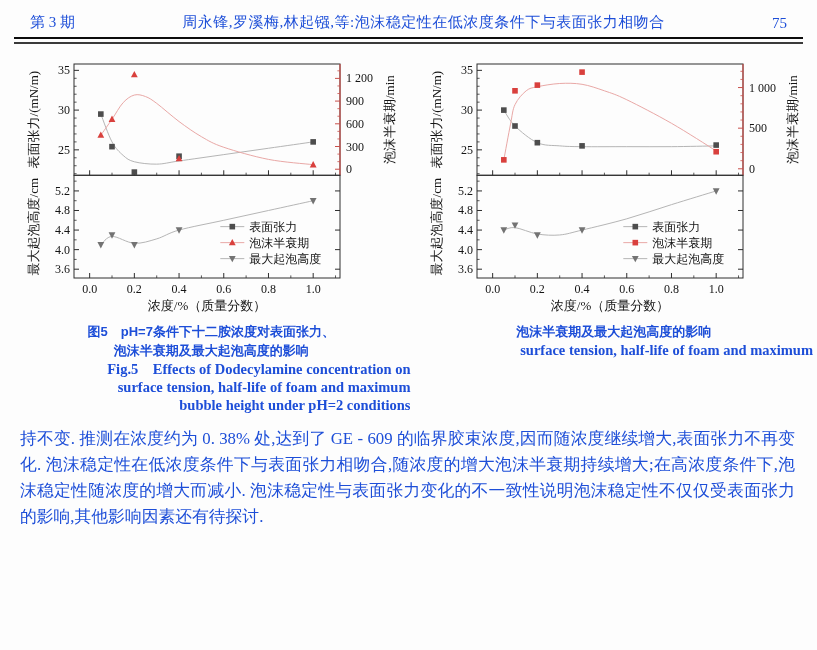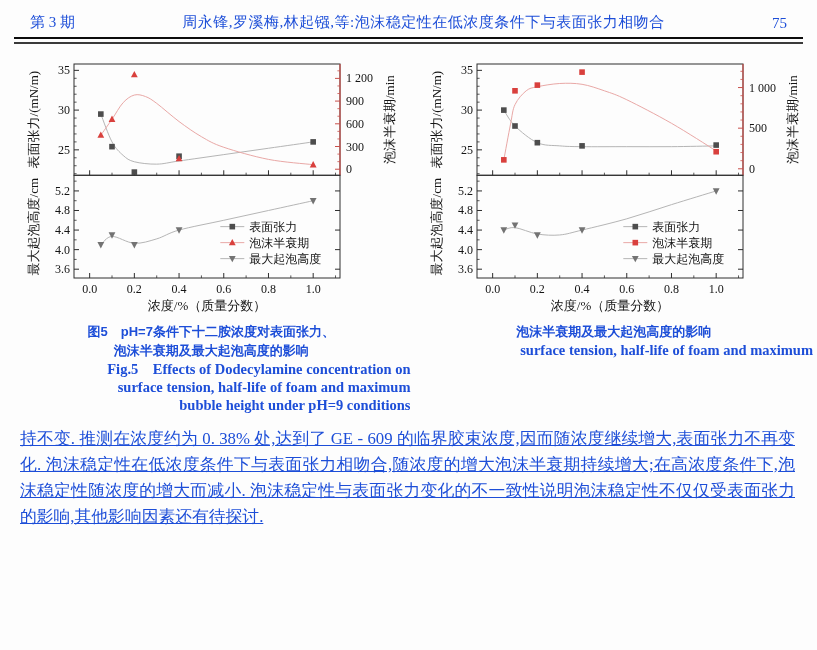--- a/index.html
+++ b/index.html
@@ -10,21 +10,21 @@
   .header .running-title{letter-spacing:.5px;}
   .rule{margin:0 14px;height:3px;border-top:2px solid #0c0c0c;border-bottom:2.5px solid #3a3a3a;}
   .figures{display:flex;gap:4px;padding:10px 4px 0 12px;}
   figure{margin:0;width:399px;}
   figure svg{display:block;margin:0 auto;}
   svg text{font-family:"Liberation Serif","DejaVu Serif",serif;fill:#141414;}
   figcaption{margin-top:4px;}
   .cap-cn{font-family:"Liberation Sans","DejaVu Sans",sans-serif;font-weight:bold;
           font-size:13px;line-height:19px;text-align:center;}
   .cap-en{font-weight:bold;font-size:14.5px;line-height:18px;text-align:right;}
-  .body-text{padding:12px 22px 0 20px;font-size:16.8px;line-height:26px;text-align:justify;text-decoration:underline;}
+  .body-text{padding:12px 22px 0 20px;font-size:16.8px;line-height:26px;text-align:justify;}
   .body-text p{margin:0;}
   .body-text p.indent{text-indent:2em;}
 </style>
 </head>
 <body>
 
 <div class="page">
   <div class="header">
     <span>第 3 期</span>
     <span class="running-title">周永锋,罗溪梅,林起镪,等:泡沫稳定性在低浓度条件下与表面张力相吻合</span>
@@ -179,21 +179,21 @@
               <path d="M216.3 208.33999999999997 L219.70000000000002 201.94 L212.9 201.94 Z" fill="#737373"></path>
               <text x="233.3" y="209.14" font-size="12">最大起泡高度</text>
             </g>
           </g>
         </svg>
       <figcaption>
         <div class="cap-cn">图5　pH=7条件下十二胺浓度对表面张力、</div>
         <div class="cap-cn">泡沫半衰期及最大起泡高度的影响</div>
         <div class="cap-en">Fig.5　Effects of Dodecylamine concentration on</div>
         <div class="cap-en">surface tension, half-life of foam and maximum</div>
-        <div class="cap-en">bubble height under pH=9 conditions</div>
+        <div class="cap-en">bubble height under pH=2 conditions</div>
       </figcaption>
     </figure>
     <figure>
       <svg width="390" height="264" viewBox="0 0 390 264">
           <g>
             <rect x="58" y="10" width="266" height="111.28" fill="none" stroke="#2e2e2e" stroke-width="1"></rect>
             <g>
               <line x1="58" y1="119.69028571428572" x2="60.6" y2="119.69028571428572" stroke="#2e2e2e" stroke-width="0.8"></line>
               <line x1="58" y1="111.7417142857143" x2="60.6" y2="111.7417142857143" stroke="#2e2e2e" stroke-width="0.8"></line>
               <line x1="58" y1="103.79314285714285" x2="60.6" y2="103.79314285714285" stroke="#2e2e2e" stroke-width="0.8"></line>

